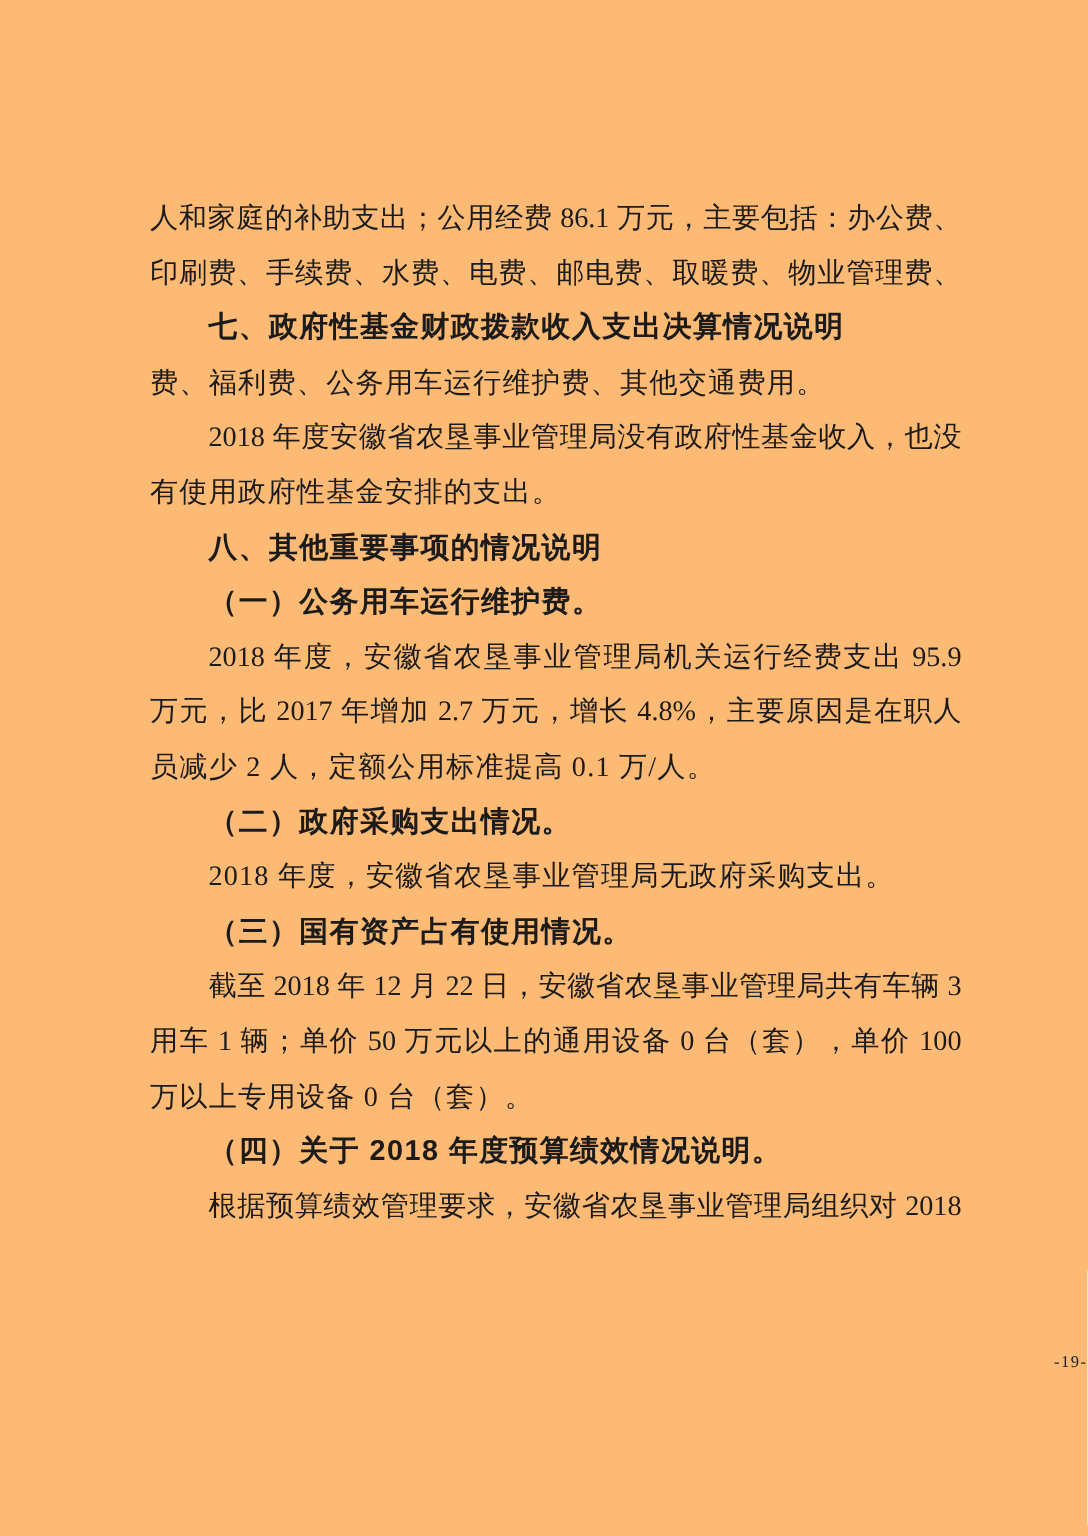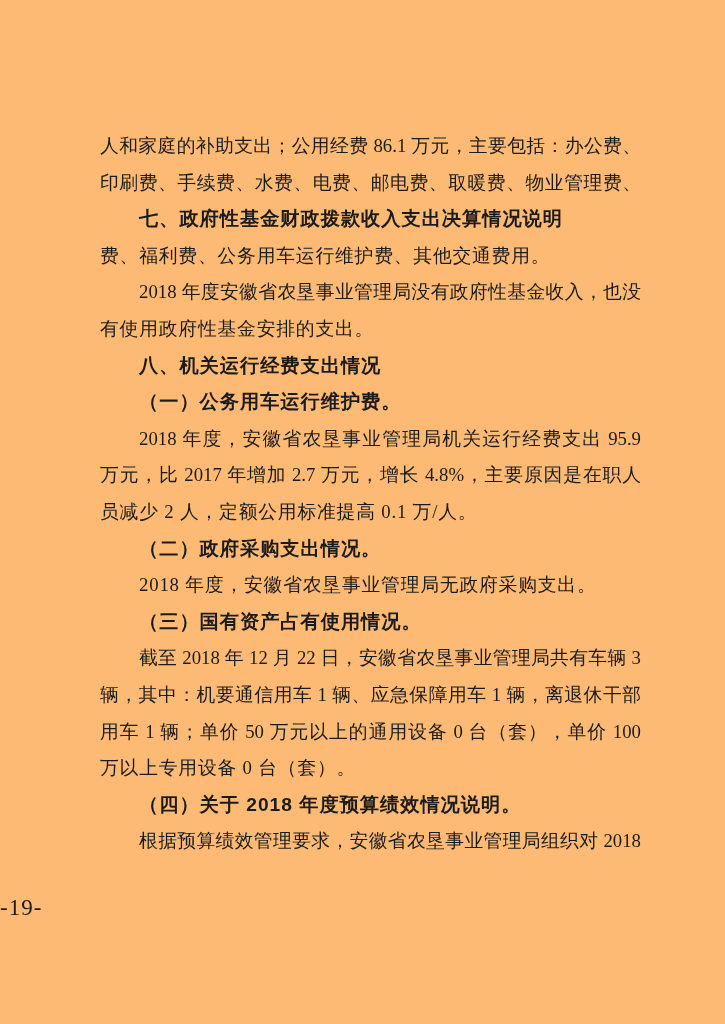--- a/index.html
+++ b/index.html
@@ -47,47 +47,46 @@
     letter-spacing: 1px;
     font-family: "Liberation Sans", "DejaVu Sans", sans-serif;
   }
   .footer {
     position: absolute;
     top: 893px;
     left: 0;
     width: 100%;
     height: 30px;
     line-height: 30px;
-    text-align: left;
-    font-size: 23px;
+    text-align: right;
+    font-size: 11px;
     letter-spacing: 1px;
     color: #1b1b1b;
     font-family: "Liberation Serif", "DejaVu Serif", serif;
   }
 </style>
 </head>
 <body>
 
 <div class="page">
   <div class="content" id="doc-body">
       <div class="line fill">人和家庭的补助支出；公用经费 86.1 万元，主要包括：办公费、</div>
       <div class="line fill">印刷费、手续费、水费、电费、邮电费、取暖费、物业管理费、</div>
       <div class="line bold indent">七、政府性基金财政拨款收入支出决算情况说明</div>
       <div class="line">费、福利费、公务用车运行维护费、其他交通费用。</div>
       <div class="line indent fill">2018 年度安徽省农垦事业管理局没有政府性基金收入，也没</div>
       <div class="line">有使用政府性基金安排的支出。</div>
-      <div class="line bold indent">八、机关运行经费支出情况</div>
+      <div class="line bold indent">八、其他重要事项的情况说明</div>
       <div class="line bold indent">（一）公务用车运行维护费。</div>
       <div class="line indent fill">2018 年度，安徽省农垦事业管理局机关运行经费支出 95.9</div>
       <div class="line fill">万元，比 2017 年增加 2.7 万元，增长 4.8%，主要原因是在职人</div>
       <div class="line">员减少 2 人，定额公用标准提高 0.1 万/人。</div>
       <div class="line bold indent">（二）政府采购支出情况。</div>
       <div class="line indent">2018 年度，安徽省农垦事业管理局无政府采购支出。</div>
       <div class="line bold indent">（三）国有资产占有使用情况。</div>
       <div class="line indent fill">截至 2018 年 12 月 22 日，安徽省农垦事业管理局共有车辆 3</div>
-      <div class="line fill">辆，其中：机要通信用车 1 辆、应急保障用车 1 辆，离退休干部</div>
       <div class="line fill">用车 1 辆；单价 50 万元以上的通用设备 0 台（套），单价 100</div>
       <div class="line">万以上专用设备 0 台（套）。</div>
       <div class="line bold indent">（四）关于 2018 年度预算绩效情况说明。</div>
       <div class="line indent fill">根据预算绩效管理要求，安徽省农垦事业管理局组织对 2018</div>
     </div>
   <div class="footer">-19-</div>
 </div>
 
 </body></html>

